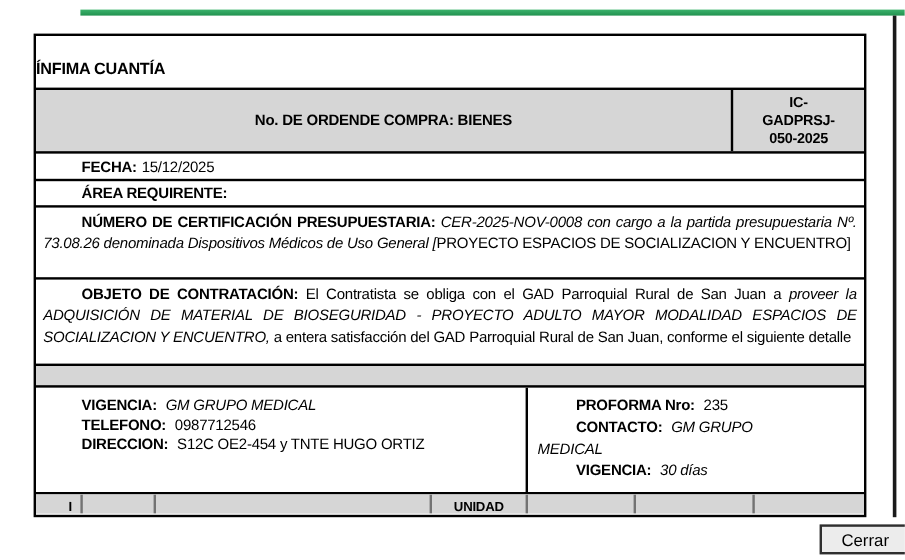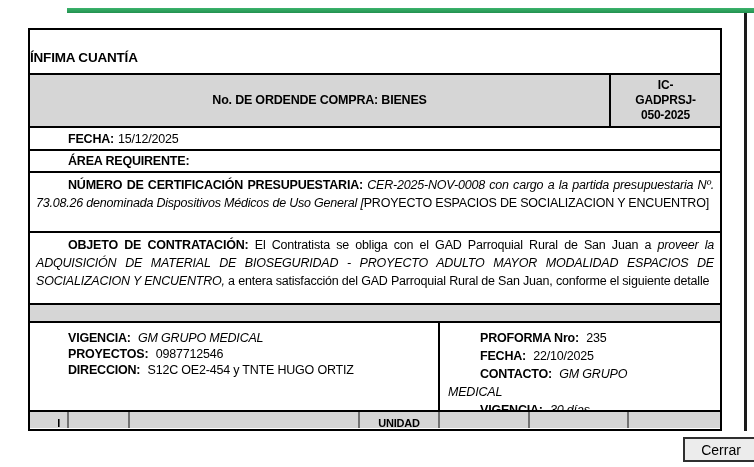--- a/index.html
+++ b/index.html
@@ -119,36 +119,32 @@
 
     <div class="row r-spacer"></div>
 
     <div class="row r-prov">
       <div class="left">
         <div>
           <span class="lbl">VIGENCIA:</span>
           <span class="val it">GM GRUPO MEDICAL</span>
         </div>
         <div>
-          <span class="lbl">PROYECTOS:</span>
+          <span class="lbl">TELEFONO:</span>
           <span class="val">0987712546</span>
         </div>
         <div>
           <span class="lbl">DIRECCION:</span>
           <span class="val">S12C OE2-454 y TNTE HUGO ORTIZ</span>
         </div>
       </div>
       <div class="right cell-r">
         <div>
           <span class="lbl">PROFORMA Nro:</span>
           <span class="val">235</span>
-        </div>
-        <div>
-          <span class="lbl">FECHA:</span>
-          <span class="val">22/10/2025</span>
         </div>
         <div>
           <span class="lbl">CONTACTO:</span>
           <span class="val it">GM GRUPO MEDICAL</span>
         </div>
         <div>
           <span class="lbl">VIGENCIA:</span>
           <span class="val it">30 días</span>
         </div>
       </div>

